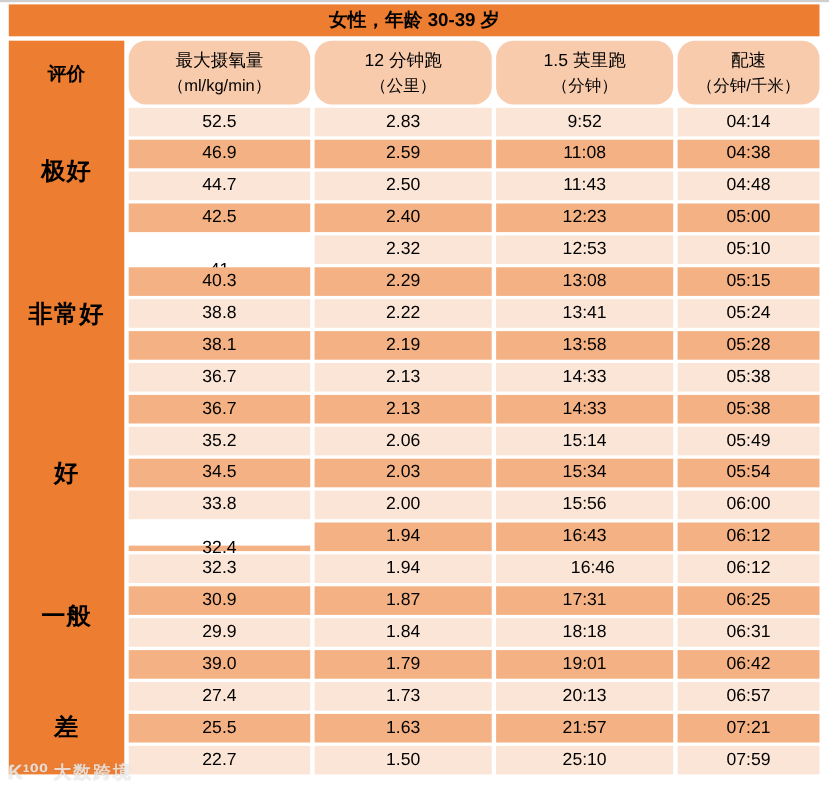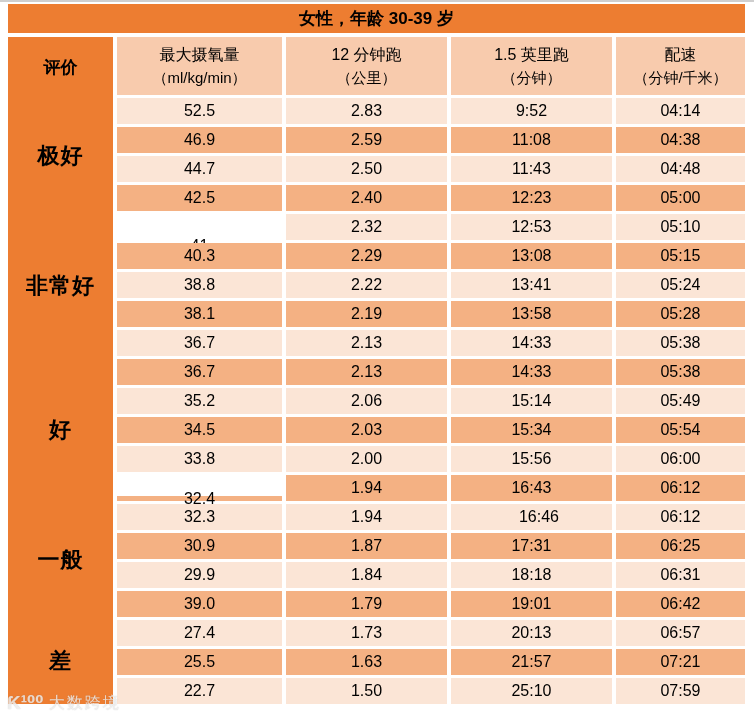--- a/index.html
+++ b/index.html
@@ -49,38 +49,39 @@
     letter-spacing: 1px;
   }
   .hcell {
     grid-row: 1;
     background: var(--header-bg, #F8CBAD);
     display: flex; flex-direction: column;
     align-items: center; justify-content: center;
     gap: 3px;
     color: #000;
     text-align: center;
+    border-radius: 16px;
   }
   .hcell .l1 { font-size: 16px; }
   .hcell .l2 { font-size: 15px; }
   .dcell {
     display: flex; align-items: center; justify-content: center;
     font-size: 16px; color: #000;
   }
   .dcell.light { background: var(--row-light, #FBE5D6); }
   .dcell.dark  { background: var(--row-dark,  #F4B183); }
   .watermark {
     position: absolute; left: 7px; top: 693px;
     display: flex; align-items: center; gap: 5px;
     color: rgba(255,255,255,0.72);
     text-shadow: 0 0 1px rgba(110,110,110,0.45);
     pointer-events: none;
   }
   .wm-logo { font-size: 19px; font-weight: bold; line-height: 1; }
-  .wm-text { font-size: 16px; font-weight: normal; letter-spacing: 2px; line-height: 1; }
+  .wm-text { font-size: 16px; font-weight: bold; letter-spacing: 2px; line-height: 1; }
 </style>
 </head>
 <body>
 
 <div class="page">
   <div class="top-line"></div>
 
   <div class="tbl">
     <div class="title-bar">女性，年龄 30-39 岁</div>
     <div class="grid" id="grid">

